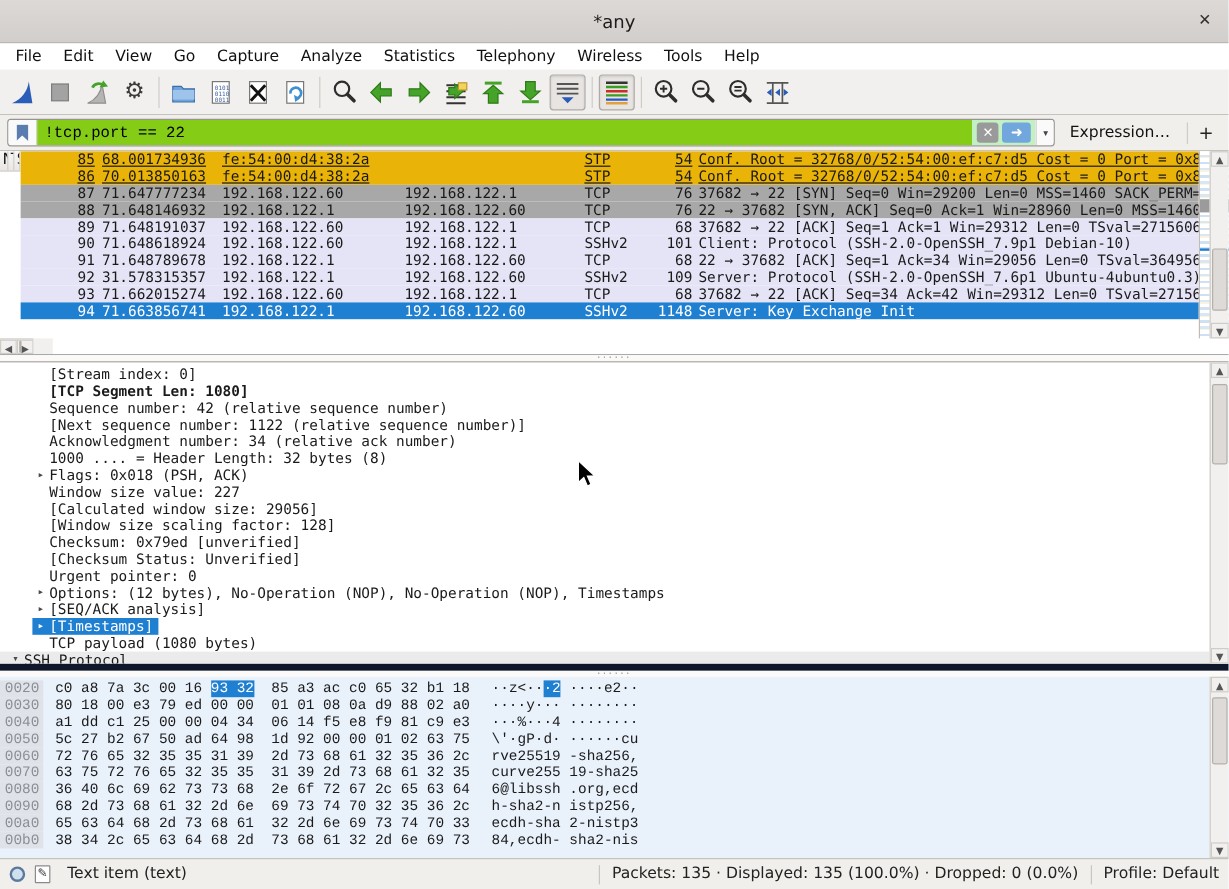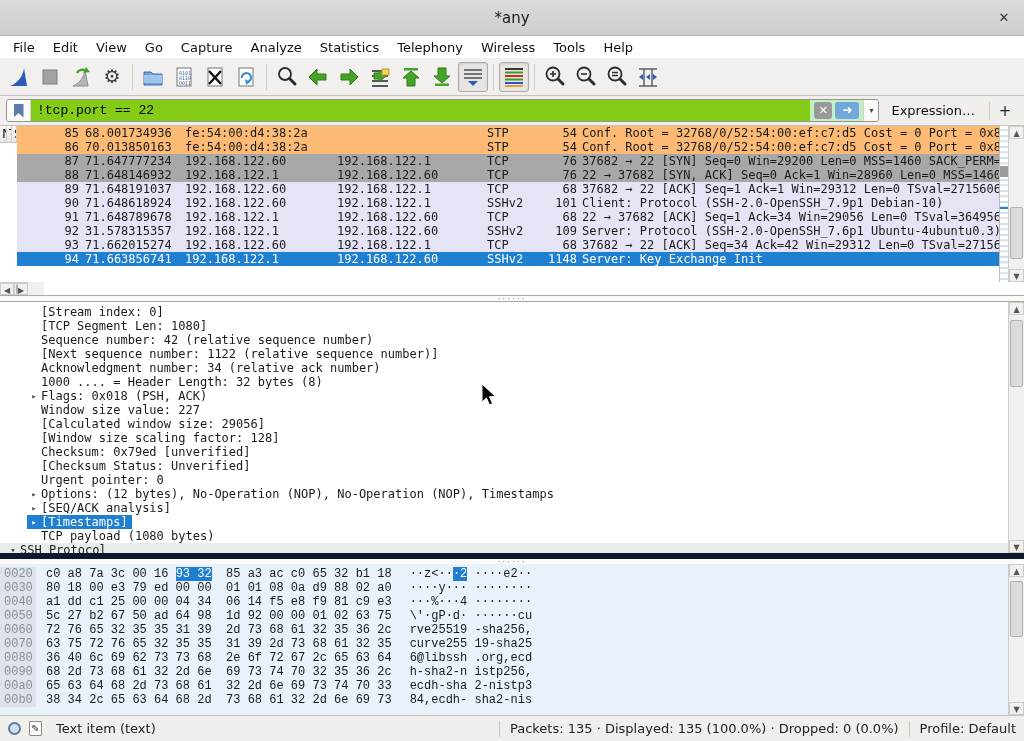--- a/index.html
+++ b/index.html
@@ -46,21 +46,21 @@
   .rows { width:982px; overflow:hidden; font-family:"DejaVu Sans Mono", monospace; font-size:12px; }
   .prow { height:14px; display:flex; white-space:nowrap; line-height:14px; }
   .pcell { padding:0 2px; overflow:hidden; flex:0 0 auto; }
   .c-no   { width:66px;  text-align:right; padding-right:4px; }
   .c-time { width:100px; }
   .c-src  { width:152px; }
   .c-dst  { width:150px; }
   .c-pro  { width:57px; }
   .c-len  { width:38px; text-align:right; padding-right:3px; }
   .c-info { flex:1 1 auto; min-width:0; }
-  .r-plain { background:#fdba74; }
+  .r-plain { background:#eab308;text-decoration:underline; }
   .r-gray  { background:#a8a8a8; }
   .r-lav   { background:#e5e4f7; }
   .r-sel   { background:#1f7fd1; color:#fff; }
   .minimap { width:26px; border-left:1px solid #c0bdb9;
     background:
       linear-gradient(#1f7fd1,#1f7fd1) 0 81px/100% 2px no-repeat,
       linear-gradient(#9b9b9b,#9b9b9b) 0 40px/100% 11px no-repeat,
       repeating-linear-gradient(180deg,#ffffff 0 3px,#d9e6f4 3px 5px,#faf3dd 5px 6px,#ffffff 6px 9px,#cfe0f2 9px 11px);
   }
   
@@ -433,21 +433,21 @@
 
   <div class="details">
     <div class="details-lines">
         <div class="dline" style="padding-left: 27px;">
           <span style="display: flex; align-items: center;">
             <span class="darrow"></span>
             <span>[Stream index: 0]</span>
           </span>
         </div>
         <div class="dline" style="padding-left: 27px;">
-          <span style="display: flex; align-items: center;">
+          <span style="display: flex; align-items: center; font-weight: bold;">
             <span class="darrow"></span>
             <span>[TCP Segment Len: 1080]</span>
           </span>
         </div>
         <div class="dline" style="padding-left: 27px;">
           <span style="display: flex; align-items: center;">
             <span class="darrow"></span>
             <span>Sequence number: 42    (relative sequence number)</span>
           </span>
         </div>

